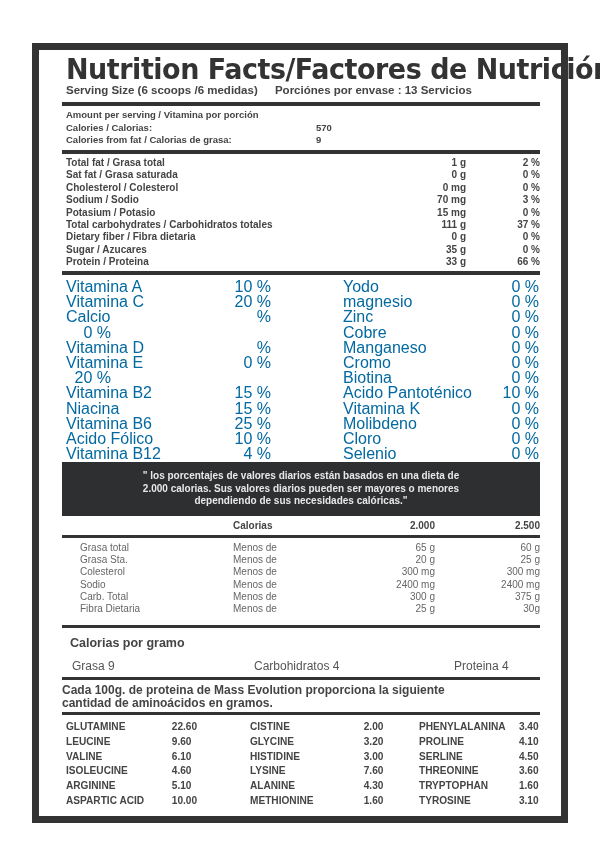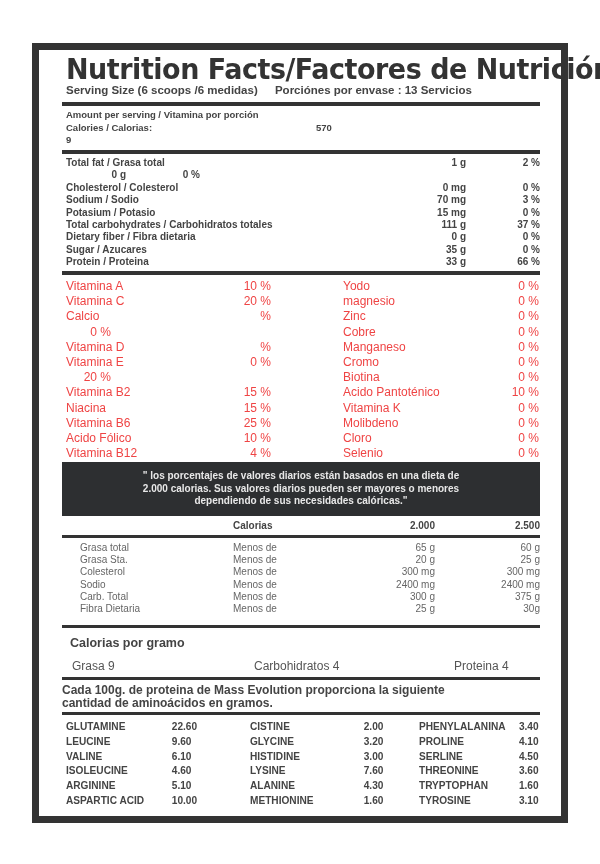--- a/index.html
+++ b/index.html
@@ -28,21 +28,21 @@
   .amount .row { display: flex; width: 300px; }
   .amount .lbl { width: 250px; }
   .amount .val { width: 50px; }
 
   .nutrients { left: 66px; top: 157px; width: 474px; font-size: 10px; font-weight: bold; color: #444; }
   .nutrients .row { display: flex; height: 12.4px; line-height: 12.4px; }
   .nutrients .lbl { flex: 1; }
   .nutrients .amt { width: 60px; text-align: right; }
   .nutrients .pct { width: 74px; text-align: right; }
 
-  .vitamins { top: 279px; font-size: 12px; color: #ef4444; }
+  .vitamins { top: 279px; font-size: 16px; color: #0369a1; }
   .vitamins .row { display: flex; height: 15.2px; line-height: 15.2px; }
   .vit-left { left: 66px; width: 205px; }
   .vit-left .lbl { width: 160px; }
   .vit-left .pct { width: 45px; text-align: right; }
   .vit-right { left: 343px; width: 196px; }
   .vit-right .lbl { flex: 1; }
   .vit-right .pct { width: 50px; text-align: right; }
 
   .darkbox {
     left: 62px; top: 462px; width: 478px; height: 54px; background: #2d2f31;
@@ -98,33 +98,35 @@
 
 <div class="abs amount">
   <div class="row">
       <span class="lbl">Amount per serving / Vitamina por porción</span>
     </div>
   <div class="row">
     <span class="lbl">Calories / Calorias:</span>
     <span class="val">570</span>
   </div>
   <div class="row">
+    <span class="lbl">Calories from fat / Calorias de grasa:</span>
     <span class="val">9</span>
   </div>
 </div>
 
 <div class="rule r-thick" style="top:150px"></div>
 
 <div class="abs nutrients">
   <div class="row">
       <span class="lbl">Total fat / Grasa total</span>
       <span class="amt">1 g</span>
       <span class="pct">2 %</span>
     </div>
   <div class="row">
+      <span class="lbl">Sat fat / Grasa saturada</span>
       <span class="amt">0 g</span>
       <span class="pct">0 %</span>
     </div>
   <div class="row">
       <span class="lbl">Cholesterol / Colesterol</span>
       <span class="amt">0 mg</span>
       <span class="pct">0 %</span>
     </div>
   <div class="row">
       <span class="lbl">Sodium / Sodio</span>

